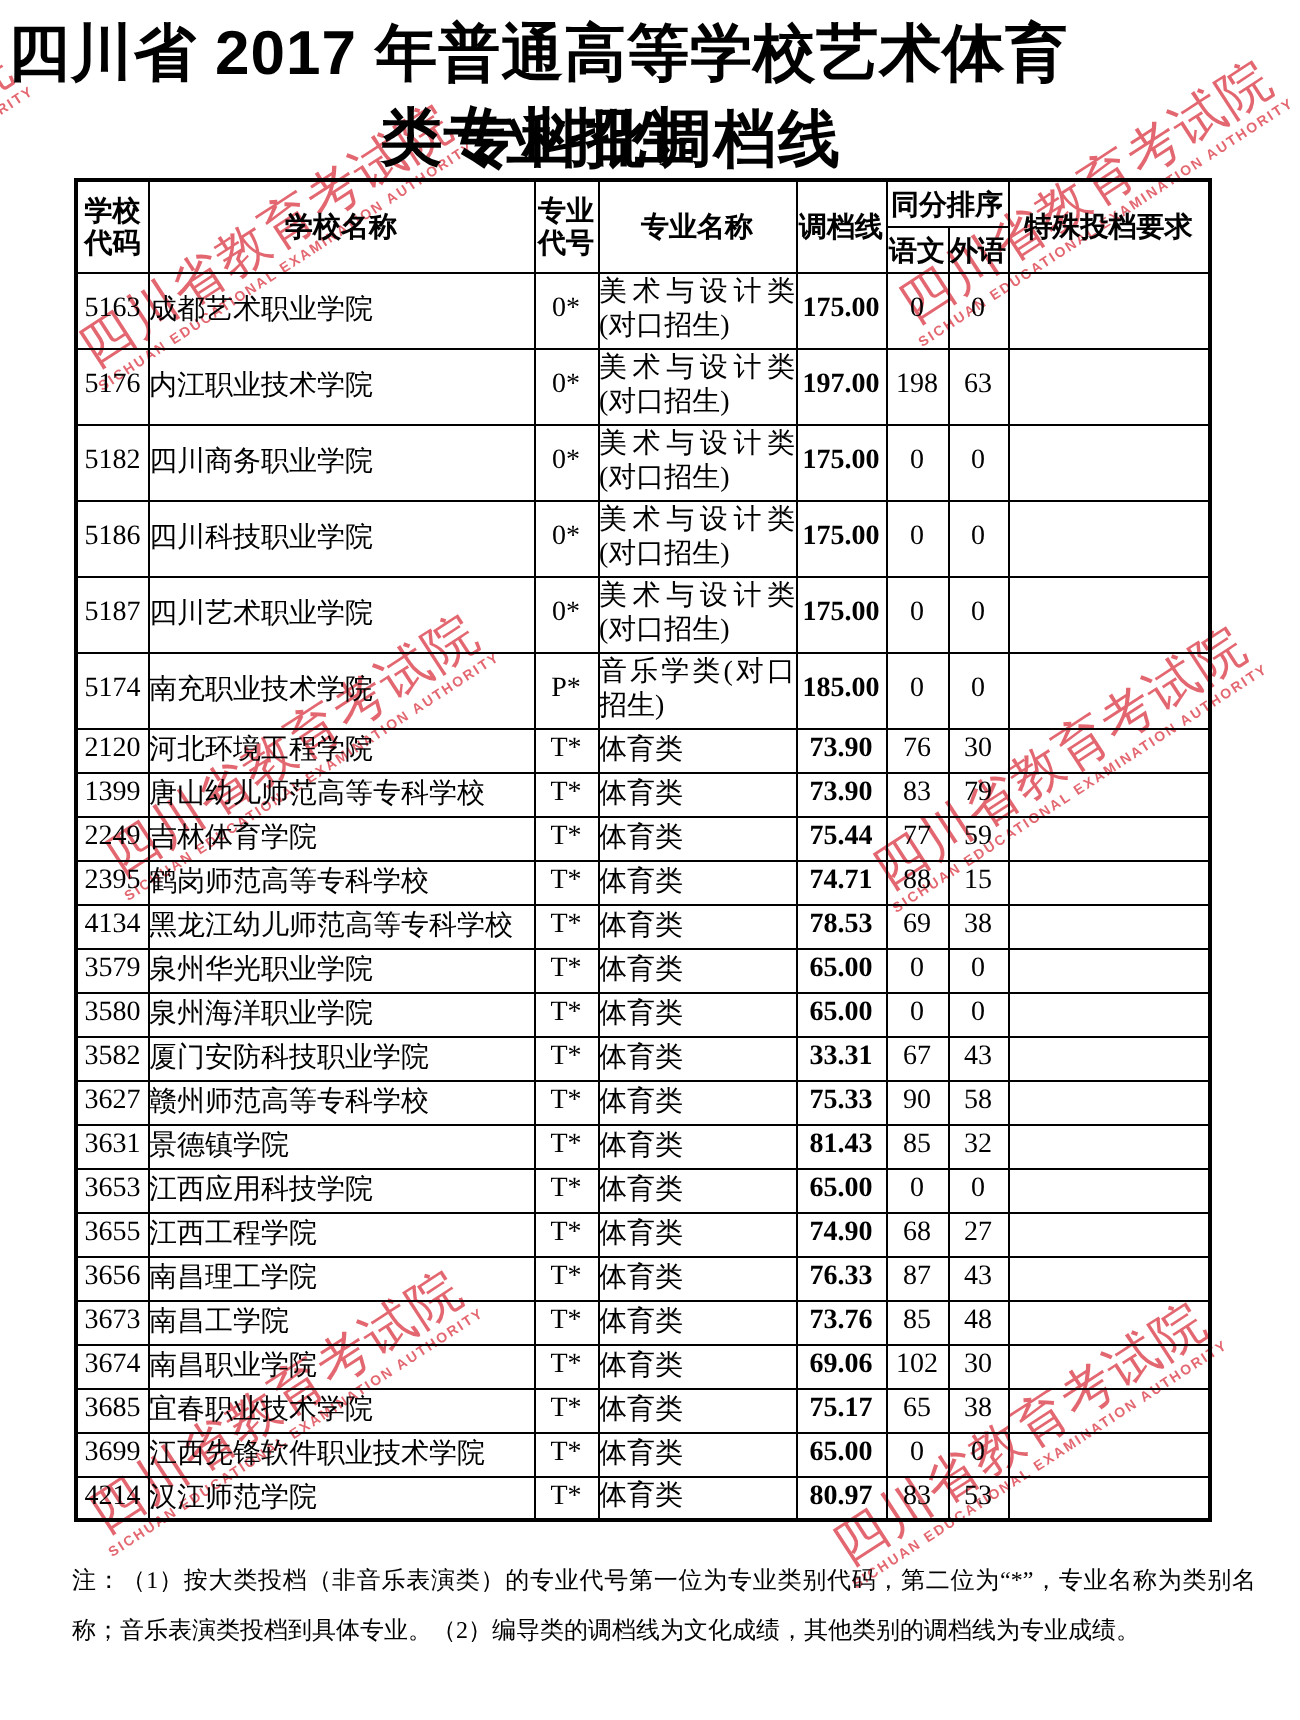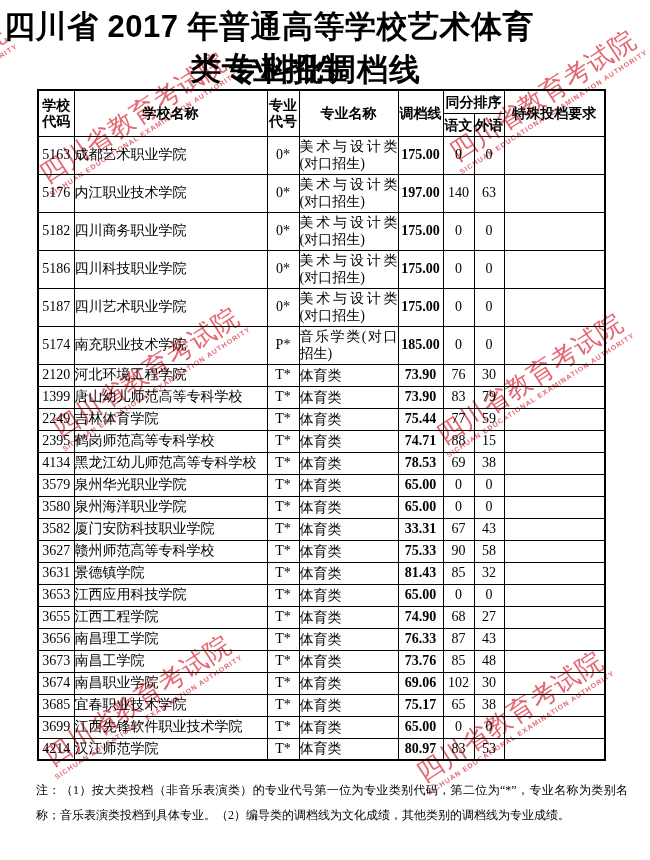--- a/index.html
+++ b/index.html
@@ -174,21 +174,21 @@
           <td class="c-chinese">0</td>
           <td class="c-foreign">0</td>
           <td class="c-special"></td>
         </tr>
         <tr class="tall">
           <td class="c-code">5176</td>
           <td class="c-school">内江职业技术学院</td>
           <td class="c-major_code">0*</td>
           <td class="c-major">美术与设计类(对口招生)</td>
           <td class="c-cutoff">197.00</td>
-          <td class="c-chinese">140</td>
+          <td class="c-chinese">198</td>
           <td class="c-foreign">63</td>
           <td class="c-special"></td>
         </tr>
         <tr class="tall">
           <td class="c-code">5182</td>
           <td class="c-school">四川商务职业学院</td>
           <td class="c-major_code">0*</td>
           <td class="c-major">美术与设计类(对口招生)</td>
           <td class="c-cutoff">175.00</td>
           <td class="c-chinese">0</td>

